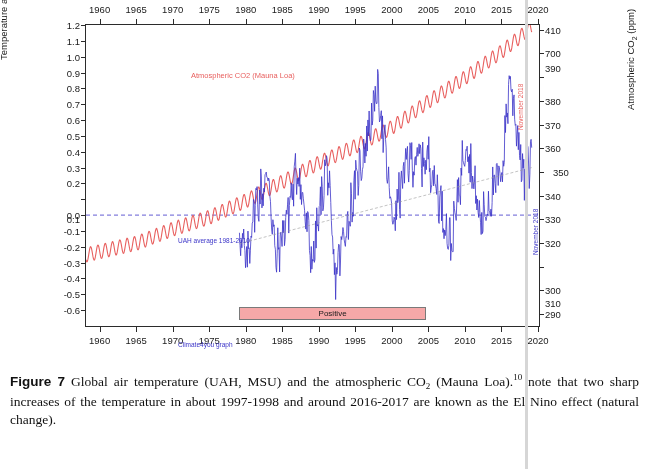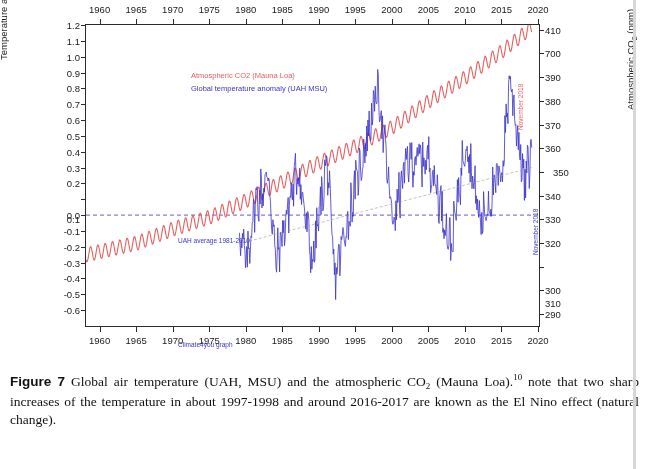--- a/index.html
+++ b/index.html
@@ -1,17 +1,17 @@
 <!DOCTYPE html>
 <html><head>
 <meta charset="utf-8">
 <style>
   html,body{margin:0;padding:0;}
   body{width:649px;height:469px;background:#ffffff;font-family:"Liberation Sans",sans-serif;overflow:hidden;}
-  #root{position:relative;width:636px;height:469px;}
+  #root{position:relative;width:528px;height:469px;}
 
   
   .chart-wrap{position:absolute;left:0;top:0;width:649px;height:362px;}
   .plot{position:absolute;left:85px;top:24px;width:455px;height:303px;border:1px solid #2b2b2b;box-sizing:border-box;background:#fff;}
   .axis-top,.axis-bottom{position:absolute;left:85px;width:455px;height:16px;}
   .axis-top{top:4px;}
   .axis-bottom{top:331px;}
   .xtick{position:absolute;font-size:9.5px;color:#1a1a1a;transform:translateX(-50%);white-space:nowrap;}
   .tickmark-top{position:absolute;top:-1px;width:1px;height:5px;background:#2b2b2b;}
   .tickmark-bot{position:absolute;bottom:-1px;width:1px;height:5px;background:#2b2b2b;}
@@ -115,26 +115,26 @@
 
     <div class="plot" id="plot">
       <svg id="svg" width="453" height="301" viewBox="0 0 453 301" style="position:absolute;left:0;top:0;">
           <line x1="0" y1="190.10526315789474" x2="453" y2="190.10526315789474" stroke="#3b34c8" stroke-width="0.8" stroke-dasharray="4,3"></line>
           <path d="M0.00,234.76L0.30,235.87L0.61,236.56L0.91,236.79L1.22,236.54L1.52,235.81L1.83,234.66L2.13,233.15L2.44,231.39L2.74,229.49L3.04,227.57L3.35,225.76L3.65,224.18L3.96,222.94L4.26,222.10L4.57,221.73L4.87,221.85L5.18,222.43L5.48,223.44L5.78,224.81L6.09,226.43L6.39,228.19L6.70,229.97L7.00,231.64L7.31,233.07L7.61,234.18L7.92,234.87L8.22,235.10L8.52,234.84L8.83,234.12L9.13,232.96L9.44,231.46L9.74,229.70L10.05,227.79L10.35,225.88L10.66,224.07L10.96,222.49L11.26,221.24L11.57,220.41L11.87,220.04L12.18,220.15L12.48,220.74L12.79,221.75L13.09,223.12L13.40,224.74L13.70,226.50L14.00,228.28L14.31,229.94L14.61,231.38L14.92,232.48L15.22,233.18L15.53,233.41L15.83,233.15L16.14,232.43L16.44,231.27L16.74,229.76L17.05,228.00L17.35,226.10L17.66,224.18L17.96,222.38L18.27,220.80L18.57,219.55L18.88,218.72L19.18,218.35L19.48,218.46L19.79,219.05L20.09,220.06L20.40,221.42L20.70,223.05L21.01,224.81L21.31,226.58L21.61,228.25L21.92,229.69L22.22,230.79L22.53,231.48L22.83,231.71L23.14,231.46L23.44,230.73L23.75,229.58L24.05,228.07L24.35,226.31L24.66,224.41L24.96,222.49L25.27,220.68L25.57,219.11L25.88,217.86L26.18,217.02L26.49,216.65L26.79,216.77L27.09,217.35L27.40,218.37L27.70,219.73L28.01,221.35L28.31,223.11L28.62,224.89L28.92,226.56L29.23,227.99L29.53,229.10L29.83,229.79L30.14,230.02L30.44,229.77L30.75,229.04L31.05,227.89L31.36,226.38L31.66,224.62L31.97,222.71L32.27,220.80L32.57,218.99L32.88,217.41L33.18,216.17L33.49,215.33L33.79,214.96L34.10,215.07L34.40,215.66L34.71,216.67L35.01,218.04L35.31,219.66L35.62,221.42L35.92,223.20L36.23,224.86L36.53,226.30L36.84,227.41L37.14,228.10L37.45,228.33L37.75,228.07L38.05,227.35L38.36,226.19L38.66,224.69L38.97,222.92L39.27,221.02L39.58,219.10L39.88,217.30L40.19,215.72L40.49,214.47L40.79,213.64L41.10,213.27L41.40,213.38L41.71,213.97L42.01,214.98L42.32,216.35L42.62,217.97L42.93,219.73L43.23,221.50L43.53,223.17L43.84,224.61L44.14,225.71L44.45,226.41L44.75,226.64L45.06,226.38L45.36,225.65L45.67,224.50L45.97,222.99L46.27,221.23L46.58,219.33L46.88,217.41L47.19,215.60L47.49,214.03L47.80,212.78L48.10,211.95L48.41,211.58L48.71,211.69L49.01,212.27L49.32,213.29L49.62,214.65L49.93,216.27L50.23,218.04L50.54,219.81L50.84,221.48L51.15,222.91L51.45,223.97L51.75,224.62L52.06,224.80L52.36,224.50L52.67,223.72L52.97,222.52L53.28,220.96L53.58,219.15L53.89,217.20L54.19,215.24L54.49,213.38L54.80,211.76L55.10,210.46L55.41,209.58L55.71,209.16L56.02,209.23L56.32,209.77L56.63,210.73L56.93,212.05L57.23,213.62L57.54,215.34L57.84,217.06L58.15,218.68L58.45,220.07L58.76,221.13L59.06,221.77L59.36,221.95L59.67,221.65L59.97,220.88L60.28,219.68L60.58,218.12L60.89,216.31L61.19,214.36L61.50,212.39L61.80,210.54L62.10,208.91L62.41,207.62L62.71,206.74L63.02,206.32L63.32,206.38L63.63,206.92L63.93,207.89L64.24,209.20L64.54,210.78L64.84,212.49L65.15,214.22L65.45,215.84L65.76,217.23L66.06,218.28L66.37,218.93L66.67,219.11L66.98,218.81L67.28,218.03L67.58,216.83L67.89,215.28L68.19,213.47L68.50,211.52L68.80,209.55L69.11,207.70L69.41,206.07L69.72,204.78L70.02,203.89L70.32,203.47L70.63,203.54L70.93,204.08L71.24,205.04L71.54,206.36L71.85,207.93L72.15,209.65L72.46,211.38L72.76,212.99L73.06,214.38L73.37,215.44L73.67,216.08L73.98,216.27L74.28,215.96L74.59,215.19L74.89,213.99L75.20,212.43L75.50,210.62L75.80,208.67L76.11,206.71L76.41,204.85L76.72,203.23L77.02,201.93L77.33,201.05L77.63,200.63L77.94,200.70L78.24,201.23L78.54,202.20L78.85,203.52L79.15,205.09L79.46,206.80L79.76,208.53L80.07,210.15L80.37,211.54L80.68,212.60L80.98,213.24L81.28,213.42L81.59,213.12L81.89,212.34L82.20,211.14L82.50,209.59L82.81,207.78L83.11,205.83L83.42,203.86L83.72,202.01L84.02,200.38L84.33,199.09L84.63,198.21L84.94,197.79L85.24,197.85L85.55,198.39L85.85,199.35L86.16,200.67L86.46,202.25L86.76,203.96L87.07,205.69L87.37,207.31L87.68,208.69L87.98,209.77L88.29,210.44L88.59,210.64L88.90,210.35L89.20,209.60L89.50,208.42L89.81,206.88L90.11,205.09L90.42,203.16L90.72,201.22L91.03,199.38L91.33,197.77L91.64,196.50L91.94,195.64L92.24,195.24L92.55,195.32L92.85,195.88L93.16,196.87L93.46,198.20L93.77,199.80L94.07,201.53L94.38,203.28L94.68,204.92L94.98,206.32L95.29,207.40L95.59,208.07L95.90,208.27L96.20,207.98L96.51,207.23L96.81,206.05L97.11,204.51L97.42,202.72L97.72,200.79L98.03,198.85L98.33,197.01L98.64,195.40L98.94,194.13L99.25,193.27L99.55,192.87L99.85,192.95L100.16,193.51L100.46,194.50L100.77,195.83L101.07,197.43L101.38,199.16L101.68,200.91L101.99,202.55L102.29,203.95L102.59,205.03L102.90,205.70L103.20,205.90L103.51,205.61L103.81,204.86L104.12,203.68L104.42,202.14L104.73,200.35L105.03,198.42L105.33,196.48L105.64,194.64L105.94,193.03L106.25,191.76L106.55,190.90L106.86,190.50L107.16,190.58L107.47,191.14L107.77,192.13L108.07,193.46L108.38,195.06L108.68,196.79L108.99,198.54L109.29,200.18L109.60,201.58L109.90,202.66L110.21,203.33L110.51,203.53L110.81,203.24L111.12,202.49L111.42,201.31L111.73,199.77L112.03,197.98L112.34,196.05L112.64,194.11L112.95,192.27L113.25,190.66L113.55,189.39L113.86,188.53L114.16,188.13L114.47,188.21L114.77,188.77L115.08,189.76L115.38,191.09L115.69,192.69L115.99,194.42L116.29,196.17L116.60,197.81L116.90,199.21L117.21,200.29L117.51,200.96L117.82,201.16L118.12,200.87L118.43,200.12L118.73,198.94L119.03,197.40L119.34,195.61L119.64,193.68L119.95,191.74L120.25,189.90L120.56,188.29L120.86,187.02L121.17,186.16L121.47,185.76L121.77,185.84L122.08,186.40L122.38,187.39L122.69,188.72L122.99,190.32L123.30,192.05L123.60,193.80L123.91,195.44L124.21,196.84L124.51,197.88L124.82,198.51L125.12,198.67L125.43,198.35L125.73,197.55L126.04,196.33L126.34,194.76L126.65,192.93L126.95,190.96L127.25,188.97L127.56,187.10L127.86,185.45L128.17,184.14L128.47,183.23L128.78,182.80L129.08,182.84L129.39,183.36L129.69,184.30L129.99,185.60L130.30,187.16L130.60,188.85L130.91,190.56L131.21,192.16L131.52,193.53L131.82,194.56L132.13,195.19L132.43,195.35L132.73,195.03L133.04,194.23L133.34,193.01L133.65,191.44L133.95,189.61L134.26,187.64L134.56,185.65L134.86,183.78L135.17,182.13L135.47,180.82L135.78,179.92L136.08,179.48L136.39,179.52L136.69,180.04L137.00,180.99L137.30,182.28L137.60,183.84L137.91,185.53L138.21,187.24L138.52,188.84L138.82,190.21L139.13,191.24L139.43,191.87L139.74,192.03L140.04,191.71L140.34,190.92L140.65,189.69L140.95,188.12L141.26,186.29L141.56,184.32L141.87,182.33L142.17,180.46L142.48,178.81L142.78,177.50L143.08,176.60L143.39,176.16L143.69,176.21L144.00,176.72L144.30,177.67L144.61,178.97L144.91,180.52L145.22,182.21L145.52,183.92L145.82,185.52L146.13,186.89L146.43,187.93L146.74,188.55L147.04,188.71L147.35,188.39L147.65,187.60L147.96,186.38L148.26,184.80L148.56,182.97L148.87,181.00L149.17,179.02L149.48,177.14L149.78,175.50L150.09,174.18L150.39,173.28L150.70,172.84L151.00,172.89L151.30,173.41L151.61,174.35L151.91,175.65L152.22,177.20L152.52,178.90L152.83,180.60L153.13,182.20L153.44,183.57L153.74,184.61L154.04,185.23L154.35,185.40L154.65,185.07L154.96,184.28L155.26,183.06L155.57,181.48L155.87,179.65L156.18,177.68L156.48,175.70L156.78,173.82L157.09,172.18L157.39,170.86L157.70,169.96L158.00,169.52L158.31,169.57L158.61,170.09L158.92,171.03L159.22,172.33L159.52,173.88L159.83,175.58L160.13,177.29L160.44,178.88L160.74,180.25L161.05,181.27L161.35,181.88L161.66,182.02L161.96,181.68L162.26,180.86L162.57,179.62L162.87,178.03L163.18,176.18L163.48,174.19L163.79,172.18L164.09,170.29L164.40,168.62L164.70,167.29L165.00,166.37L165.31,165.91L165.61,165.94L165.92,166.43L166.22,167.36L166.53,168.64L166.83,170.17L167.14,171.84L167.44,173.53L167.74,175.11L168.05,176.46L168.35,177.48L168.66,178.08L168.96,178.23L169.27,177.88L169.57,177.07L169.88,175.83L170.18,174.23L170.48,172.38L170.79,170.39L171.09,168.39L171.40,166.50L171.70,164.83L172.01,163.50L172.31,162.57L172.61,162.12L172.92,162.14L173.22,162.64L173.53,163.57L173.83,164.84L174.14,166.38L174.44,168.05L174.75,169.74L175.05,171.32L175.35,172.67L175.66,173.69L175.96,174.29L176.27,174.43L176.57,174.09L176.88,173.28L177.18,172.04L177.49,170.44L177.79,168.59L178.09,166.60L178.40,164.60L178.70,162.70L179.01,161.04L179.31,159.70L179.62,158.78L179.92,158.32L180.23,158.35L180.53,158.85L180.83,159.77L181.14,161.05L181.44,162.59L181.75,164.26L182.05,165.95L182.36,167.53L182.66,168.88L182.97,169.89L183.27,170.50L183.57,170.64L183.88,170.30L184.18,169.49L184.49,168.24L184.79,166.65L185.10,164.80L185.40,162.81L185.71,160.81L186.01,158.91L186.31,157.25L186.62,155.91L186.92,154.99L187.23,154.53L187.53,154.56L187.84,155.06L188.14,155.98L188.45,157.26L188.75,158.79L189.05,160.47L189.36,162.16L189.66,163.74L189.97,165.08L190.27,166.10L190.58,166.71L190.88,166.85L191.19,166.51L191.49,165.69L191.79,164.45L192.10,162.86L192.40,161.01L192.71,159.02L193.01,157.01L193.32,155.12L193.62,153.45L193.93,152.12L194.23,151.20L194.53,150.74L194.84,150.77L195.14,151.26L195.45,152.19L195.75,153.47L196.06,155.00L196.36,156.68L196.67,158.36L196.97,159.94L197.27,161.29L197.58,162.31L197.88,162.92L198.19,163.06L198.49,162.72L198.80,161.90L199.10,160.66L199.41,159.07L199.71,157.22L200.01,155.23L200.32,153.22L200.62,151.33L200.93,149.66L201.23,148.33L201.54,147.41L201.84,146.95L202.15,146.97L202.45,147.47L202.75,148.40L203.06,149.68L203.36,151.21L203.67,152.88L203.97,154.57L204.28,156.15L204.58,157.50L204.89,158.52L205.19,159.12L205.49,159.27L205.80,158.92L206.10,158.11L206.41,156.87L206.71,155.27L207.02,153.42L207.32,151.43L207.63,149.43L207.93,147.54L208.23,145.87L208.54,144.54L208.84,143.61L209.15,143.16L209.45,143.18L209.76,143.68L210.06,144.61L210.36,145.88L210.67,147.42L210.97,149.09L211.28,150.78L211.58,152.36L211.89,153.71L212.19,154.73L212.50,155.33L212.80,155.47L213.10,155.13L213.41,154.32L213.71,153.08L214.02,151.48L214.32,149.63L214.63,147.64L214.93,145.64L215.24,143.74L215.54,142.08L215.84,140.74L216.15,139.82L216.45,139.36L216.76,139.39L217.06,139.89L217.37,140.81L217.67,142.09L217.98,143.63L218.28,145.30L218.58,146.99L218.89,148.57L219.19,149.92L219.50,150.93L219.80,151.54L220.11,151.68L220.41,151.34L220.72,150.53L221.02,149.28L221.32,147.69L221.63,145.84L221.93,143.85L222.24,141.85L222.54,139.95L222.85,138.29L223.15,136.95L223.46,136.03L223.76,135.57L224.06,135.60L224.37,136.10L224.67,137.02L224.98,138.30L225.28,139.83L225.59,141.51L225.89,143.20L226.20,144.77L226.50,146.12L226.80,147.14L227.11,147.75L227.41,147.89L227.72,147.55L228.02,146.73L228.33,145.49L228.63,143.90L228.94,142.05L229.24,140.06L229.54,138.05L229.85,136.16L230.15,134.49L230.46,133.16L230.76,132.24L231.07,131.78L231.37,131.81L231.68,132.30L231.98,133.23L232.28,134.51L232.59,136.04L232.89,137.72L233.20,139.40L233.50,140.98L233.81,142.33L234.11,143.37L234.42,143.99L234.72,144.16L235.02,143.83L235.33,143.04L235.63,141.82L235.94,140.24L236.24,138.41L236.55,136.44L236.85,134.46L237.16,132.58L237.46,130.94L237.76,129.62L238.07,128.72L238.37,128.28L238.68,128.33L238.98,128.85L239.29,129.79L239.59,131.09L239.90,132.64L240.20,134.34L240.50,136.05L240.81,137.64L241.11,139.01L241.42,140.05L241.72,140.68L242.03,140.84L242.33,140.52L242.64,139.72L242.94,138.50L243.24,136.93L243.55,135.10L243.85,133.13L244.16,131.14L244.46,129.27L244.77,127.62L245.07,126.31L245.38,125.40L245.68,124.97L245.98,125.01L246.29,125.53L246.59,126.47L246.90,127.77L247.20,129.33L247.51,131.02L247.81,132.73L248.11,134.33L248.42,135.70L248.72,136.73L249.03,137.36L249.33,137.52L249.64,137.20L249.94,136.40L250.25,135.18L250.55,133.61L250.85,131.78L251.16,129.81L251.46,127.82L251.77,125.95L252.07,124.30L252.38,122.99L252.68,122.09L252.99,121.65L253.29,121.69L253.59,122.21L253.90,123.16L254.20,124.45L254.51,126.01L254.81,127.70L255.12,129.41L255.42,131.01L255.73,132.38L256.03,133.41L256.33,134.04L256.64,134.20L256.94,133.88L257.25,133.09L257.55,131.86L257.86,130.29L258.16,128.46L258.47,126.49L258.77,124.50L259.07,122.63L259.38,120.98L259.68,119.67L259.99,118.77L260.29,118.33L260.60,118.38L260.90,118.89L261.21,119.84L261.51,121.14L261.81,122.69L262.12,124.38L262.42,126.09L262.73,127.69L263.03,129.06L263.34,130.10L263.64,130.72L263.95,130.88L264.25,130.56L264.55,129.77L264.86,128.55L265.16,126.97L265.47,125.14L265.77,123.17L266.08,121.19L266.38,119.31L266.69,117.67L266.99,116.35L267.29,115.45L267.60,115.01L267.90,115.06L268.21,115.58L268.51,116.52L268.82,117.82L269.12,119.37L269.43,121.07L269.73,122.77L270.03,124.37L270.34,125.74L270.64,126.76L270.95,127.36L271.25,127.51L271.56,127.16L271.86,126.35L272.17,125.11L272.47,123.51L272.77,121.67L273.08,119.68L273.38,117.67L273.69,115.78L273.99,114.11L274.30,112.78L274.60,111.86L274.91,111.40L275.21,111.42L275.51,111.92L275.82,112.85L276.12,114.13L276.43,115.66L276.73,117.33L277.04,119.02L277.34,120.60L277.65,121.95L277.95,122.97L278.25,123.57L278.56,123.71L278.86,123.37L279.17,122.56L279.47,121.32L279.78,119.72L280.08,117.87L280.39,115.88L280.69,113.88L280.99,111.98L281.30,110.32L281.60,108.98L281.91,108.06L282.21,107.61L282.52,107.63L282.82,108.13L283.13,109.05L283.43,110.33L283.73,111.87L284.04,113.54L284.34,115.23L284.65,116.81L284.95,118.16L285.26,119.17L285.56,119.78L285.86,119.92L286.17,119.58L286.47,118.77L286.78,117.52L287.08,115.93L287.39,114.08L287.69,112.09L288.00,110.09L288.30,108.19L288.60,106.53L288.91,105.19L289.21,104.27L289.52,103.81L289.82,103.84L290.13,104.34L290.43,105.26L290.74,106.54L291.04,108.07L291.34,109.75L291.65,111.44L291.95,113.02L292.26,114.36L292.56,115.38L292.87,115.99L293.17,116.13L293.48,115.79L293.78,114.97L294.08,113.73L294.39,112.14L294.69,110.29L295.00,108.30L295.30,106.29L295.61,104.40L295.91,102.73L296.22,101.40L296.52,100.48L296.82,100.02L297.13,100.05L297.43,100.55L297.74,101.47L298.04,102.75L298.35,104.28L298.65,105.96L298.96,107.65L299.26,109.22L299.56,110.57L299.87,111.59L300.17,112.20L300.48,112.34L300.78,112.00L301.09,111.18L301.39,109.94L301.70,108.35L302.00,106.50L302.30,104.51L302.61,102.50L302.91,100.61L303.22,98.94L303.52,97.61L303.83,96.69L304.13,96.23L304.44,96.26L304.74,96.75L305.04,97.68L305.35,98.96L305.65,100.49L305.96,102.16L306.26,103.85L306.57,105.43L306.87,106.78L307.18,107.74L307.48,108.29L307.78,108.37L308.09,107.97L308.39,107.09L308.70,105.79L309.00,104.14L309.31,102.23L309.61,100.18L309.92,98.12L310.22,96.16L310.52,94.44L310.83,93.05L311.13,92.07L311.44,91.55L311.74,91.51L312.05,91.95L312.35,92.82L312.66,94.04L312.96,95.51L313.26,97.13L313.57,98.76L313.87,100.28L314.18,101.57L314.48,102.52L314.79,103.07L315.09,103.15L315.40,102.75L315.70,101.88L316.00,100.58L316.31,98.93L316.61,97.02L316.92,94.97L317.22,92.90L317.53,90.95L317.83,89.22L318.14,87.83L318.44,86.85L318.74,86.33L319.05,86.30L319.35,86.74L319.66,87.61L319.96,88.82L320.27,90.30L320.57,91.91L320.88,93.54L321.18,95.06L321.48,96.35L321.79,97.31L322.09,97.86L322.40,97.94L322.70,97.54L323.01,96.67L323.31,95.36L323.61,93.71L323.92,91.80L324.22,89.75L324.53,87.69L324.83,85.74L325.14,84.01L325.44,82.62L325.75,81.64L326.05,81.12L326.35,81.09L326.66,81.53L326.96,82.39L327.27,83.61L327.57,85.08L327.88,86.70L328.18,88.33L328.49,89.85L328.79,91.14L329.09,92.10L329.40,92.64L329.70,92.73L330.01,92.32L330.31,91.45L330.62,90.15L330.92,88.50L331.23,86.59L331.53,84.54L331.83,82.47L332.14,80.52L332.44,78.80L332.75,77.40L333.05,76.42L333.36,75.91L333.66,75.87L333.97,76.31L334.27,77.18L334.57,78.40L334.88,79.87L335.18,81.49L335.49,83.11L335.79,84.63L336.10,85.92L336.40,86.88L336.71,87.43L337.01,87.51L337.31,87.11L337.62,86.24L337.92,84.94L338.23,83.28L338.53,81.37L338.84,79.32L339.14,77.26L339.45,75.31L339.75,73.58L340.05,72.19L340.36,71.21L340.66,70.69L340.97,70.66L341.27,71.10L341.58,71.96L341.88,73.18L342.19,74.66L342.49,76.27L342.79,77.90L343.10,79.42L343.40,80.71L343.71,81.69L344.01,82.25L344.32,82.36L344.62,81.97L344.93,81.12L345.23,79.84L345.53,78.21L345.84,76.32L346.14,74.29L346.45,72.24L346.75,70.31L347.06,68.61L347.36,67.23L347.67,66.27L347.97,65.77L348.27,65.76L348.58,66.22L348.88,67.10L349.19,68.34L349.49,69.84L349.80,71.47L350.10,73.12L350.41,74.66L350.71,75.97L351.01,76.95L351.32,77.51L351.62,77.62L351.93,77.23L352.23,76.38L352.54,75.10L352.84,73.47L353.15,71.58L353.45,69.55L353.75,67.50L354.06,65.57L354.36,63.86L354.67,62.49L354.97,61.53L355.28,61.03L355.58,61.02L355.89,61.48L356.19,62.36L356.49,63.60L356.80,65.10L357.10,66.73L357.41,68.38L357.71,69.92L358.02,71.23L358.32,72.21L358.63,72.77L358.93,72.88L359.23,72.49L359.54,71.64L359.84,70.36L360.15,68.73L360.45,66.84L360.76,64.81L361.06,62.76L361.36,60.83L361.67,59.12L361.97,57.75L362.28,56.79L362.58,56.29L362.89,56.28L363.19,56.74L363.50,57.62L363.80,58.86L364.10,60.36L364.41,61.99L364.71,63.64L365.02,65.18L365.32,66.49L365.63,67.47L365.93,68.03L366.24,68.14L366.54,67.75L366.84,66.90L367.15,65.62L367.45,63.99L367.76,62.10L368.06,60.07L368.37,58.02L368.67,56.09L368.98,54.38L369.28,53.01L369.58,52.05L369.89,51.55L370.19,51.54L370.50,52.00L370.80,52.88L371.11,54.12L371.41,55.62L371.72,57.25L372.02,58.90L372.32,60.44L372.63,61.75L372.93,62.73L373.24,63.29L373.54,63.40L373.85,63.01L374.15,62.16L374.46,60.88L374.76,59.25L375.06,57.36L375.37,55.33L375.67,53.28L375.98,51.35L376.28,49.64L376.59,48.27L376.89,47.31L377.20,46.81L377.50,46.80L377.80,47.26L378.11,48.14L378.41,49.38L378.72,50.88L379.02,52.51L379.33,54.16L379.63,55.70L379.94,57.01L380.24,57.97L380.54,58.51L380.85,58.60L381.15,58.20L381.46,57.32L381.76,56.02L382.07,54.37L382.37,52.46L382.68,50.41L382.98,48.35L383.28,46.39L383.59,44.67L383.89,43.27L384.20,42.29L384.50,41.78L384.81,41.74L385.11,42.18L385.42,43.05L385.72,44.27L386.02,45.74L386.33,47.36L386.63,48.99L386.94,50.50L387.24,51.79L387.55,52.75L387.85,53.30L388.16,53.38L388.46,52.98L388.76,52.11L389.07,50.81L389.37,49.15L389.68,47.24L389.98,45.20L390.29,43.13L390.59,41.18L390.90,39.45L391.20,38.06L391.50,37.08L391.81,36.56L392.11,36.53L392.42,36.97L392.72,37.83L393.03,39.05L393.33,40.53L393.64,42.14L393.94,43.77L394.24,45.29L394.55,46.58L394.85,47.54L395.16,48.09L395.46,48.17L395.77,47.77L396.07,46.89L396.38,45.59L396.68,43.94L396.98,42.03L397.29,39.98L397.59,37.92L397.90,35.96L398.20,34.24L398.51,32.85L398.81,31.87L399.11,31.35L399.42,31.31L399.72,31.75L400.03,32.62L400.33,33.84L400.64,35.31L400.94,36.93L401.25,38.56L401.55,40.08L401.85,41.37L402.16,42.32L402.46,42.87L402.77,42.95L403.07,42.55L403.38,41.68L403.68,40.38L403.99,38.73L404.29,36.82L404.59,34.77L404.90,32.70L405.20,30.75L405.51,29.02L405.81,27.63L406.12,26.65L406.42,26.13L406.73,26.10L407.03,26.54L407.33,27.41L407.64,28.62L407.94,30.10L408.25,31.71L408.55,33.34L408.86,34.86L409.16,36.15L409.47,37.11L409.77,37.66L410.07,37.74L410.38,37.34L410.68,36.47L410.99,35.16L411.29,33.51L411.60,31.60L411.90,29.55L412.21,27.49L412.51,25.54L412.81,23.81L413.12,22.42L413.42,21.44L413.73,20.92L414.03,20.89L414.34,21.33L414.64,22.19L414.95,23.41L415.25,24.88L415.55,26.50L415.86,28.13L416.16,29.65L416.47,30.94L416.77,31.87L417.08,32.38L417.38,32.44L417.69,32.01L417.99,31.10L418.29,29.77L418.60,28.09L418.90,26.15L419.21,24.07L419.51,21.98L419.82,20.00L420.12,18.24L420.43,16.82L420.73,15.81L421.03,15.26L421.34,15.20L421.64,15.61L421.95,16.44L422.25,17.63L422.56,19.08L422.86,20.66L423.17,22.26L423.47,23.75L423.77,25.01L424.08,25.94L424.38,26.46L424.69,26.51L424.99,26.08L425.30,25.18L425.60,23.85L425.91,22.16L426.21,20.23L426.51,18.15L426.82,16.05L427.12,14.07L427.43,12.32L427.73,10.89L428.04,9.88L428.34,9.34L428.65,9.27L428.95,9.68L429.25,10.52L429.56,11.71L429.86,13.15L430.17,14.74L430.47,16.34L430.78,17.83L431.08,19.09L431.39,20.02L431.69,20.53L431.99,20.59L432.30,20.16L432.60,19.25L432.91,17.92L433.21,16.24L433.52,14.30L433.82,12.22L434.13,10.13L434.43,8.14L434.73,6.39L435.04,4.97L435.34,3.96L435.65,3.41L435.95,3.35L436.26,3.76L436.56,4.59L436.86,5.78L437.17,7.23L437.47,8.81L437.78,10.41L438.08,11.90L438.39,13.16L438.69,14.09L439.00,14.61L439.30,14.66L439.60,14.23L439.91,13.33L440.21,12.00L440.52,10.31L440.82,8.38L441.13,6.30L441.43,4.20L441.74,2.22L442.04,0.47L442.34,-0.96L442.65,-1.97L442.95,-2.51L443.26,-2.58L443.56,-2.17L443.87,-1.33L444.17,-0.14L444.48,1.30L444.78,2.89L445.08,4.49L445.39,5.98L445.69,7.24" fill="none" stroke="#e8605f" stroke-width="1.1"></path>
           <path d="M153.44,207.78L154.04,220.37L154.65,230.76L155.26,214.54L155.87,222.82L156.48,208.38L157.09,213.79L157.70,204.00L158.31,220.52L158.92,225.59L159.52,242.69L160.13,232.97L160.74,221.55L161.35,242.21L161.96,206.07L162.57,223.67L163.18,222.87L163.79,238.44L164.40,225.19L165.00,211.05L165.61,212.46L166.22,198.04L166.83,196.90L167.44,174.37L168.05,177.21L168.66,207.33L169.27,180.33L169.87,163.44L170.48,164.91L171.09,161.62L171.70,179.87L172.31,193.06L172.92,196.36L173.53,165.03L174.14,179.07L174.75,143.92L175.35,151.95L175.96,182.91L176.57,168.76L177.18,180.84L177.79,163.23L178.40,167.02L179.01,149.77L179.62,148.88L180.23,147.07L180.83,152.23L181.44,152.62L182.05,156.04L182.66,153.07L183.27,155.35L183.88,171.25L184.49,176.53L185.10,192.91L185.71,204.97L186.31,209.27L186.92,194.71L187.53,201.45L188.14,199.84L188.75,220.73L189.36,224.22L189.97,242.24L190.58,247.19L191.19,228.87L191.79,202.77L192.40,224.35L193.01,222.62L193.62,246.94L194.23,209.99L194.84,207.15L195.45,213.02L196.06,221.46L196.67,195.48L197.27,207.87L197.88,195.51L198.49,220.66L199.10,214.39L199.71,192.52L200.32,185.11L200.93,189.33L201.54,179.82L202.15,172.46L202.75,208.09L203.36,180.47L203.97,171.48L204.58,172.36L205.19,157.90L205.80,171.18L206.41,174.82L207.02,159.14L207.62,181.22L208.23,141.67L208.84,136.08L209.45,128.38L210.06,153.84L210.67,169.56L211.28,153.26L211.89,159.03L212.50,152.68L213.10,161.43L213.71,143.18L214.32,174.33L214.93,159.64L215.54,179.56L216.15,167.57L216.76,167.46L217.37,173.83L217.98,179.21L218.58,185.23L219.19,196.82L219.80,204.10L220.41,187.86L221.02,206.81L221.63,186.52L222.24,187.71L222.85,195.66L223.46,225.49L224.06,230.37L224.67,247.73L225.28,221.49L225.89,244.15L226.50,234.44L227.11,236.13L227.72,216.00L228.33,237.39L228.94,234.61L229.54,195.93L230.15,223.12L230.76,182.75L231.37,200.90L231.98,199.65L232.59,206.10L233.20,181.51L233.81,180.58L234.42,161.80L235.02,189.69L235.63,151.58L236.24,161.69L236.85,185.86L237.46,182.88L238.07,170.50L238.68,134.79L239.29,140.89L239.90,136.74L240.50,130.65L241.11,133.47L241.72,170.31L242.33,157.78L242.94,162.82L243.55,145.82L244.16,160.40L244.77,177.58L245.37,195.59L245.98,209.52L246.59,212.07L247.20,229.13L247.81,224.15L248.42,249.64L249.03,237.83L249.64,274.52L250.25,242.48L250.85,249.21L251.46,245.42L252.07,227.45L252.68,219.19L253.29,220.05L253.90,250.86L254.51,235.97L255.12,211.52L255.73,214.62L256.33,210.16L256.94,202.52L257.55,206.63L258.16,214.40L258.77,218.53L259.38,221.39L259.99,211.69L260.60,212.31L261.21,189.75L261.81,186.40L262.42,214.54L263.03,196.33L263.64,197.09L264.25,201.25L264.86,157.70L265.47,168.79L266.08,197.12L266.69,187.44L267.29,191.30L267.90,155.34L268.51,145.68L269.12,174.22L269.73,135.23L270.34,142.87L270.95,145.36L271.56,146.62L272.17,170.41L272.77,160.59L273.38,123.06L273.99,125.65L274.60,146.21L275.21,155.59L275.82,153.17L276.43,144.65L277.04,141.88L277.65,113.99L278.25,120.18L278.86,137.99L279.47,118.46L280.08,131.27L280.69,100.97L281.30,126.07L281.91,94.94L282.52,110.98L283.12,85.99L283.73,107.09L284.34,115.89L284.95,114.26L285.56,78.08L286.17,100.07L286.78,95.16L287.39,65.52L288.00,69.55L288.60,86.34L289.21,61.14L289.82,75.95L290.43,78.87L291.04,78.20L291.65,44.41L292.26,48.55L292.87,82.69L293.48,96.91L294.08,95.22L294.69,90.59L295.30,85.69L295.91,113.74L296.52,90.87L297.13,127.62L297.74,112.48L298.35,105.32L298.96,99.84L299.56,114.58L300.17,122.85L300.78,154.31L301.39,158.33L302.00,152.95L302.61,141.84L303.22,162.46L303.83,173.37L304.44,171.78L305.04,173.89L305.65,178.75L306.26,195.95L306.87,199.25L307.48,197.57L308.09,192.14L308.70,194.25L309.31,205.74L309.92,175.76L310.52,194.64L311.13,164.05L311.74,177.73L312.35,174.29L312.96,147.30L313.57,184.64L314.18,193.13L314.79,153.98L315.40,145.91L316.00,154.95L316.61,163.50L317.22,141.36L317.83,137.27L318.44,158.21L319.05,138.16L319.66,123.41L320.27,134.45L320.87,126.38L321.48,121.39L322.09,148.89L322.70,157.07L323.31,145.38L323.92,117.75L324.53,120.60L325.14,134.34L325.75,117.52L326.35,145.34L326.96,162.30L327.57,146.73L328.18,150.18L328.79,133.34L329.40,131.57L330.01,140.15L330.62,129.30L331.23,122.43L331.83,131.37L332.44,128.02L333.05,118.81L333.66,128.67L334.27,119.88L334.88,123.53L335.49,143.50L336.10,161.97L336.71,117.09L337.31,141.49L337.92,132.77L338.53,138.58L339.14,149.21L339.75,135.20L340.36,144.73L340.97,125.96L341.58,120.39L342.19,134.22L342.79,111.64L343.40,146.78L344.01,143.14L344.62,167.75L345.23,162.88L345.84,159.61L346.45,146.54L347.06,145.20L347.67,160.94L348.27,140.54L348.88,158.36L349.49,159.76L350.10,163.54L350.71,169.46L351.32,149.73L351.93,165.37L352.54,196.84L353.15,198.45L353.75,172.01L354.36,165.85L354.97,160.61L355.58,195.91L356.19,166.17L356.80,207.41L357.41,203.59L358.02,213.72L358.62,204.93L359.23,210.63L359.84,204.63L360.45,188.66L361.06,218.28L361.67,223.72L362.28,224.38L362.89,220.44L363.50,192.82L364.10,192.60L364.71,235.52L365.32,218.47L365.93,225.89L366.54,226.74L367.15,226.70L367.76,176.14L368.37,183.34L368.98,187.88L369.58,190.89L370.19,195.43L370.80,176.69L371.41,154.64L372.02,177.25L372.63,152.58L373.24,170.28L373.85,170.90L374.46,179.66L375.06,143.01L375.67,150.39L376.28,115.46L376.89,135.49L377.50,137.72L378.11,139.74L378.72,141.35L379.33,135.58L379.94,124.52L380.54,125.43L381.15,121.16L381.76,136.76L382.37,131.71L382.98,148.12L383.59,129.45L384.20,157.19L384.81,118.56L385.42,147.24L386.02,163.58L386.63,151.02L387.24,156.76L387.85,163.85L388.46,157.03L389.07,140.70L389.68,178.49L390.29,170.72L390.90,185.00L391.50,174.17L392.11,187.41L392.72,192.49L393.33,175.46L393.94,187.90L394.55,197.76L395.16,209.56L395.77,187.40L396.37,208.57L396.98,206.18L397.59,166.61L398.20,179.74L398.81,191.55L399.42,192.13L400.03,195.61L400.64,192.44L401.25,189.07L401.85,190.34L402.46,166.19L403.07,185.82L403.68,186.77L404.29,191.27L404.90,184.15L405.51,191.30L406.12,177.69L406.73,141.95L407.33,170.00L407.94,150.20L408.55,150.09L409.16,158.48L409.77,167.68L410.38,139.24L410.99,138.34L411.60,142.83L412.21,160.51L412.81,140.89L413.42,142.81L414.03,148.75L414.64,156.76L415.25,150.02L415.86,147.49L416.47,156.87L417.08,135.67L417.69,141.24L418.29,137.47L418.90,90.57L419.51,107.56L420.12,78.88L420.73,92.12L421.34,87.95L421.95,98.70L422.56,59.34L423.17,50.66L423.77,54.08L424.38,51.38L424.99,64.88L425.60,66.87L426.21,64.21L426.82,90.80L427.43,73.66L428.04,69.88L428.65,94.17L429.25,100.32L429.86,99.37L430.47,121.17L431.08,109.29L431.69,100.59L432.30,124.72L432.91,107.38L433.52,130.61L434.12,134.99L434.73,119.53L435.34,156.77L435.95,154.99L436.56,128.58L437.17,143.11L437.78,134.23L438.39,175.37L439.00,144.09L439.60,172.87L440.21,136.02L440.82,147.91L441.43,120.27L442.04,122.22L442.65,141.04L443.26,163.52L443.87,149.12L444.48,116.69L445.08,114.35L445.69,122.68" fill="none" stroke="#3b34c8" stroke-width="0.8"></path>
           <line x1="153.43548387096774" y1="218.62105263157895" x2="445.69354838709677" y2="142.57894736842107" stroke="#9a9a9a" stroke-width="0.6" stroke-dasharray="3,2"></line>
         </svg>
 
       <div class="legend co2">Atmospheric CO2 (Mauna Loa)</div>
-      <div class="legend temp">Global temperature anomaly (UAH MSU)</div>
       <div class="avg-note">UAH average 1981-2010</div>
       <div class="brand">Climate4you graph</div>
       <div class="vnote" id="vnote-red" style="left: 431.081px; top: 105px;">November 2018</div>
       <div class="vnote blue" id="vnote-blue" style="left: 446.424px; top: 230px;">November 2018</div>
 
+      <div class="bar" id="bar-pos" style="left: 153.435px; width: 186.315px; top: 282px; background: rgb(246, 168, 168);">Positive</div>
     <div class="ytick-l" style="top: 0px; right: 459px;">1.2</div>
         <div class="ymark-l" style="top: 0px;"></div>
         <div class="ytick-l" style="top: 15.8421px; right: 459px;">1.1</div>
         <div class="ymark-l" style="top: 15.8421px;"></div>
         <div class="ytick-l" style="top: 31.6842px; right: 459px;">1.0</div>
         <div class="ymark-l" style="top: 31.6842px;"></div>
         <div class="ytick-l" style="top: 47.5263px; right: 459px;">0.9</div>
         <div class="ymark-l" style="top: 47.5263px;"></div>
         <div class="ytick-l" style="top: 63.3684px; right: 459px;">0.8</div>
         <div class="ymark-l" style="top: 63.3684px;"></div>
@@ -163,21 +163,21 @@
         <div class="ytick-l" style="top: 253.474px; right: 459px;">-0.4</div>
         <div class="ymark-l" style="top: 253.474px;"></div>
         <div class="ytick-l" style="top: 269.316px; right: 459px;">-0.5</div>
         <div class="ymark-l" style="top: 269.316px;"></div>
         <div class="ytick-l" style="top: 285.158px; right: 459px;">-0.6</div>
         <div class="ymark-l" style="top: 285.158px;"></div>
         <div class="ytick-r" style="top: 4.74016px; left: 459px;">410</div>
         <div class="ymark-r" style="top: 4.74016px;"></div>
         <div class="ytick-r" style="top: 28.4409px; left: 459px;">700</div>
         <div class="ymark-r" style="top: 28.4409px;"></div>
-        <div class="ytick-r" style="top: 52px; left: 459px;">390</div>
+        <div class="ytick-r" style="top: 43px; left: 459px;">390</div>
         <div class="ymark-r" style="top: 52.1417px;"></div>
         <div class="ytick-r" style="top: 75.8425px; left: 459px;">380</div>
         <div class="ymark-r" style="top: 75.8425px;"></div>
         <div class="ytick-r" style="top: 99.5433px; left: 459px;">370</div>
         <div class="ymark-r" style="top: 99.5433px;"></div>
         <div class="ytick-r" style="top: 123.244px; left: 459px;">360</div>
         <div class="ymark-r" style="top: 123.244px;"></div>
         <div class="ytick-r" style="top: 146.945px; left: 459px; margin-left: 8px;">350</div>
         <div class="ymark-r" style="top: 146.945px;"></div>
         <div class="ytick-r" style="top: 170.646px; left: 459px;">340</div>

